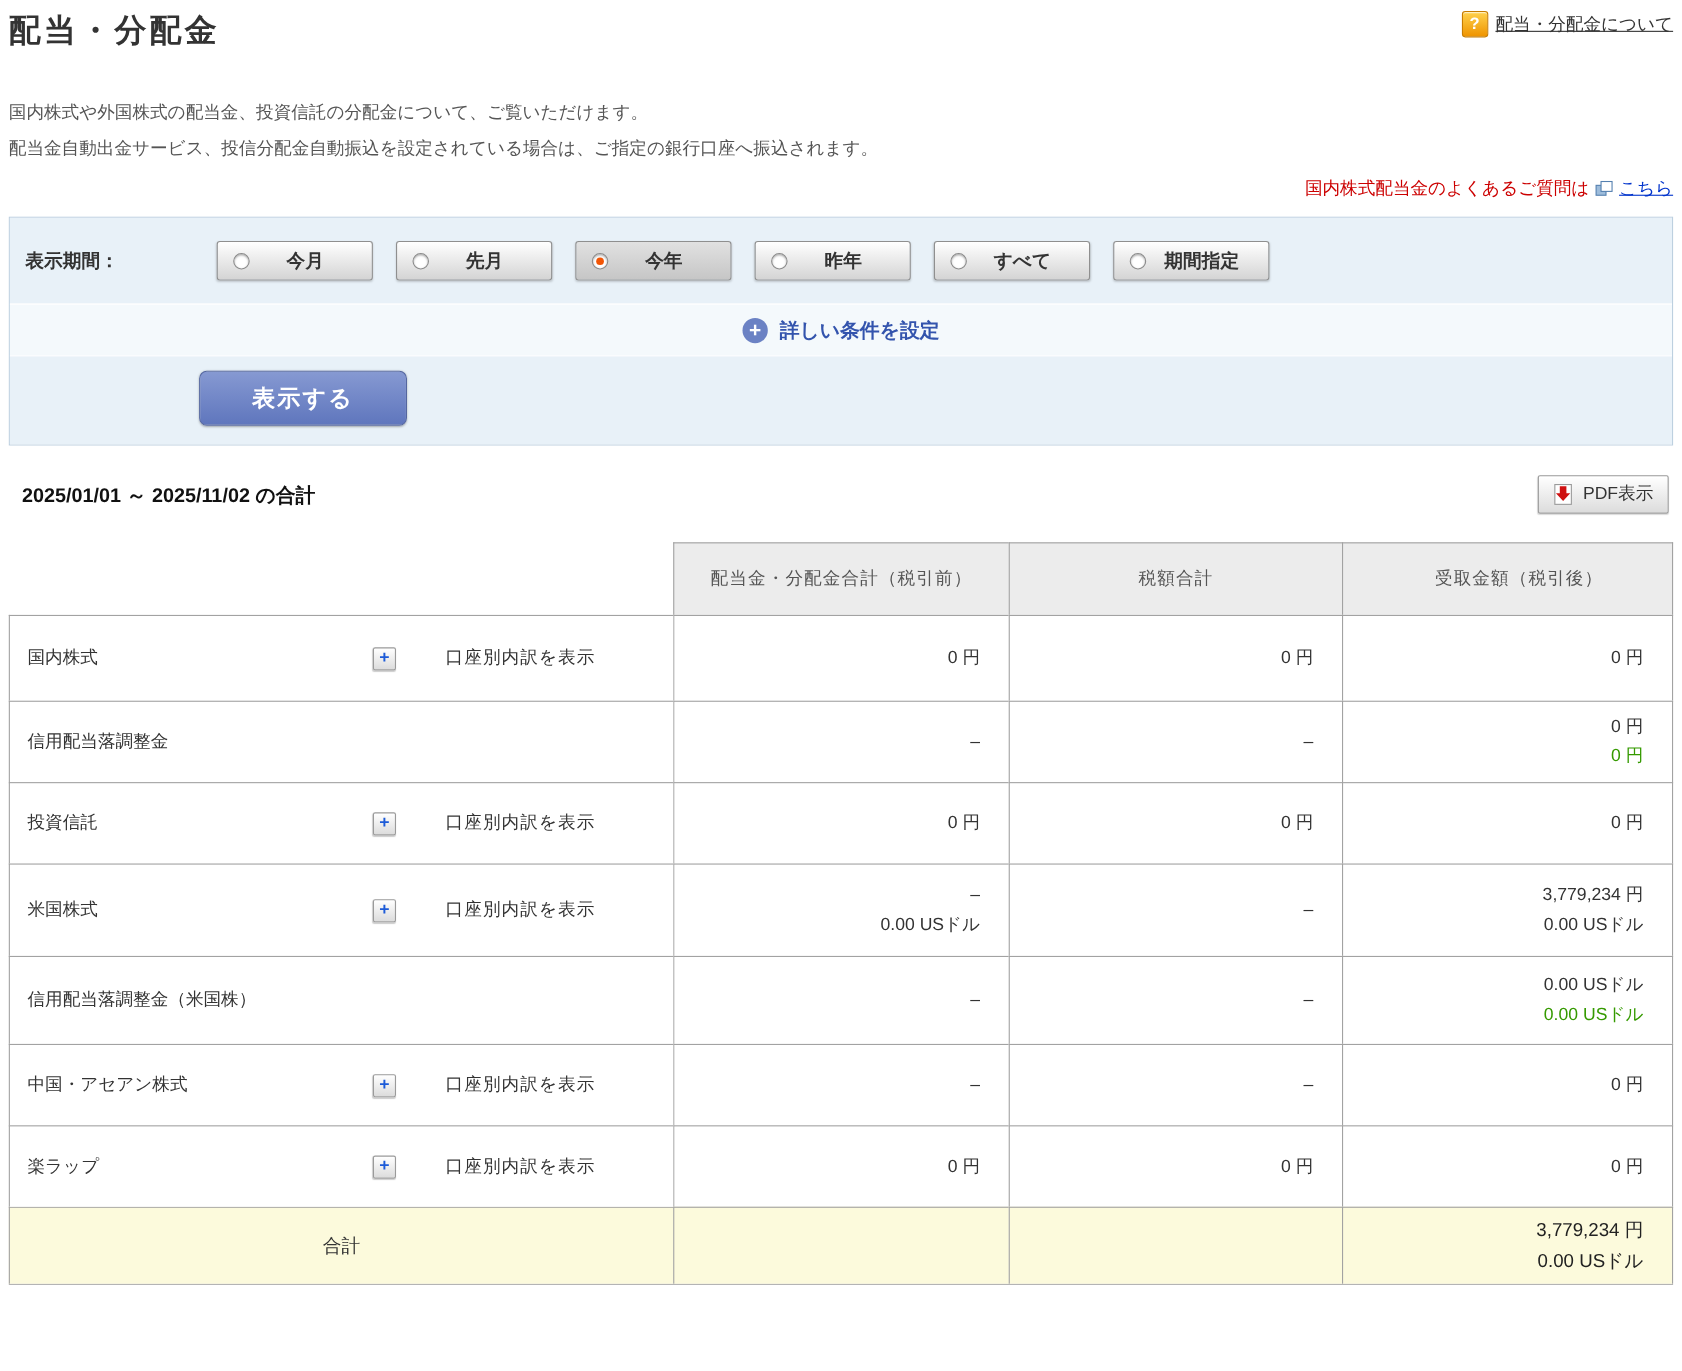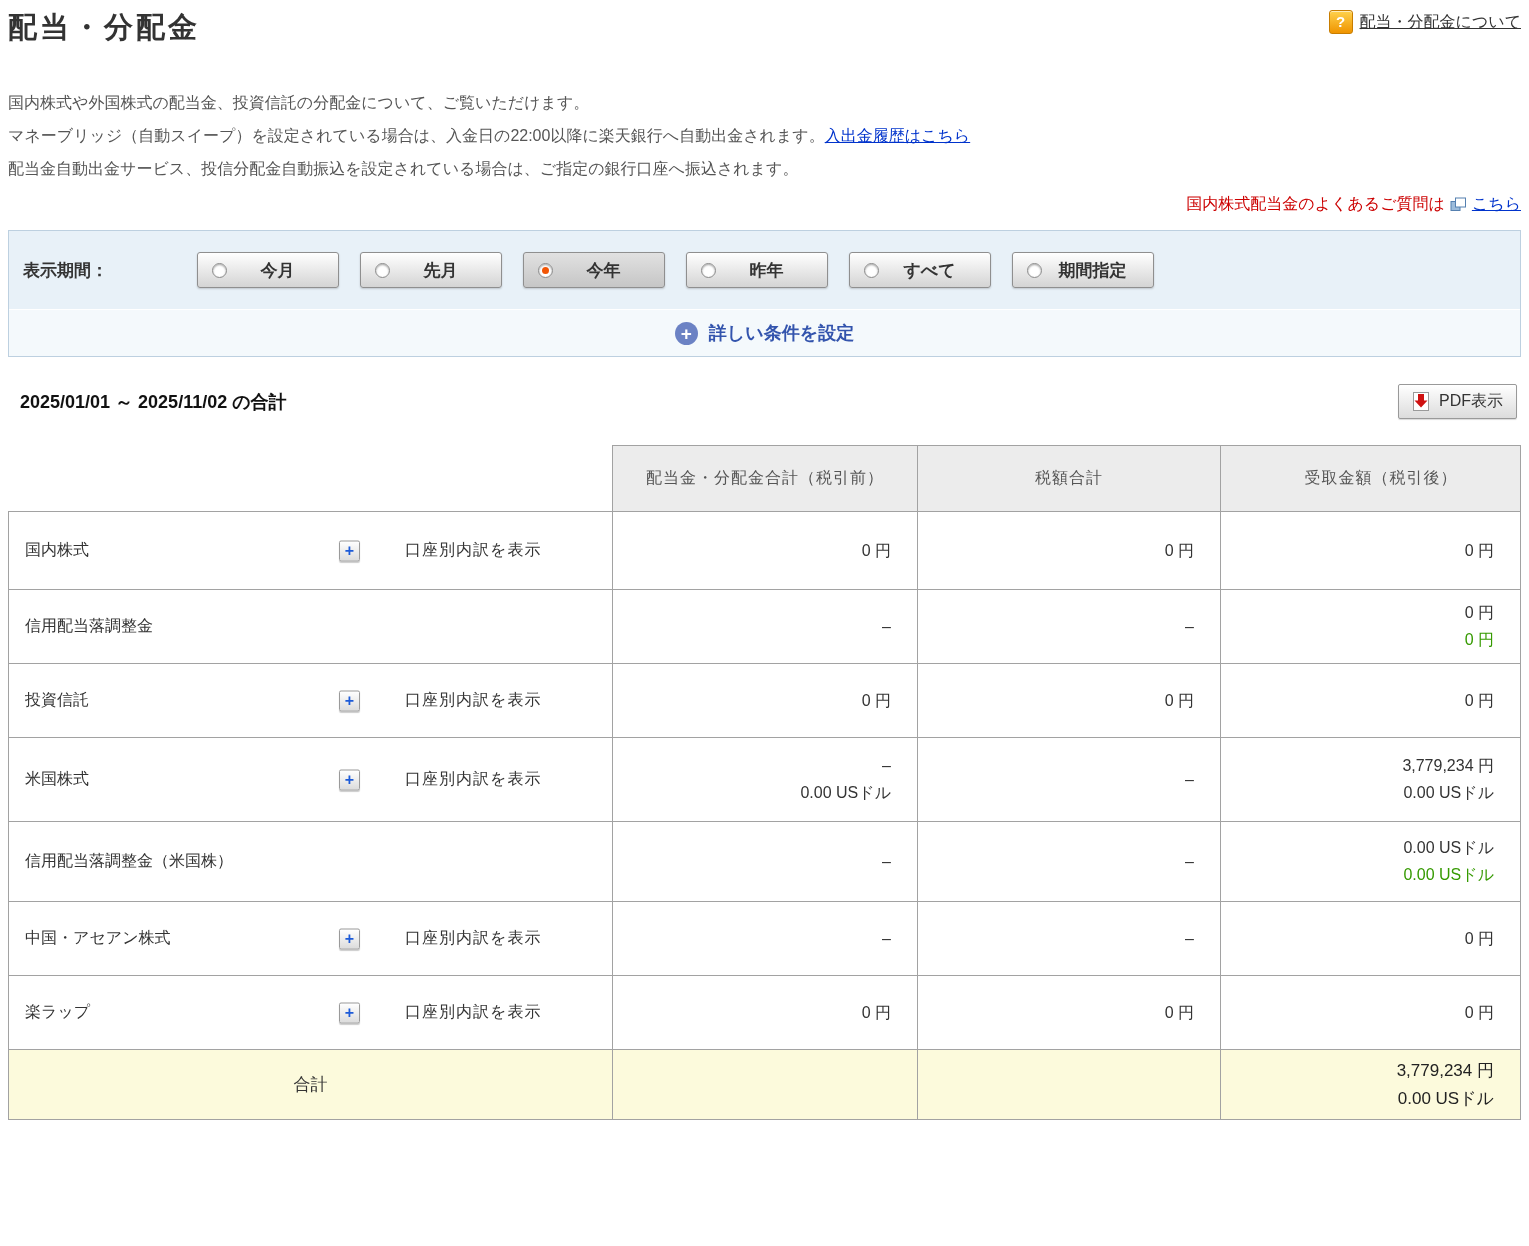--- a/index.html
+++ b/index.html
@@ -122,21 +122,20 @@
   <div class="header-row">
     <h1 class="title">配当・分配金</h1>
     <a class="help" href="#">
       <span class="q-icon">?</span>
       <span class="help-text">配当・分配金について</span>
     </a>
   </div>
 
   <div class="intro">
     <p>国内株式や外国株式の配当金、投資信託の分配金について、ご覧いただけます。</p>
-    <p><span>マネーブリッジ（自動スイープ）を設定されている場合は、入金日の22:00以降に楽天銀行へ自動出金されます。</span><a class="blue-link" href="#">入出金履歴はこちら</a></p>
     <p>配当金自動出金サービス、投信分配金自動振込を設定されている場合は、ご指定の銀行口座へ振込されます。</p>
   </div>
 
   <div class="faq-line">
     <span>国内株式配当金のよくあるご質問は</span>
     <svg width="17" height="15" viewBox="0 0 17 15">
       <rect x="1" y="4.5" width="9" height="9" fill="#9dbcdb" stroke="#5580b0"></rect>
       <rect x="5.5" y="1" width="10" height="9" fill="#fff" stroke="#5580b0"></rect>
     </svg>
     <a class="blue-link" href="#">こちら</a>
@@ -170,20 +169,23 @@
             <span class="radio"></span>
             <span class="opt-label">期間指定</span>
           </div>
         </div>
     </div>
     <div class="filter-row2">
       <a class="adv" href="#">
         <span class="plus-circle">+</span>
         <span>詳しい条件を設定</span>
       </a>
+    </div>
+    <div class="filter-row3">
+      <button class="submit">表示する</button>
     </div>
   </div>
 
   <div class="summary-row">
     <h2 class="range">2025/01/01 ～ 2025/11/02 の合計</h2>
     <button class="pdf-btn">
       <svg width="19" height="21" viewBox="0 0 19 21">
         <rect x="1.5" y="1.5" width="15" height="18" fill="#fff" stroke="#9a9a9a"></rect>
         <path d="M12 3 L12 9.5 L15.5 9.5 L9 16.5 L2.5 9.5 L6 9.5 L6 3 Z" fill="#cf1111"></path>
       </svg>

